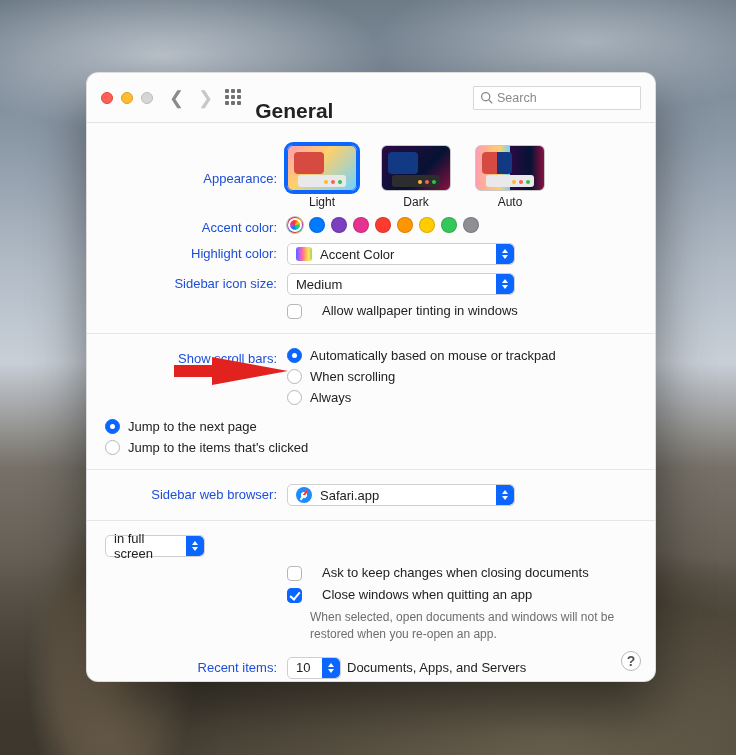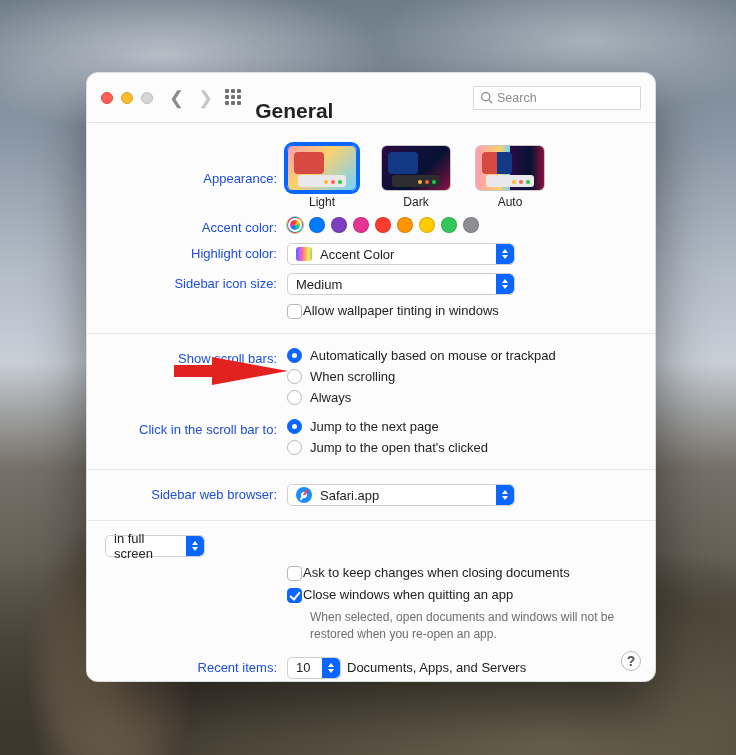--- a/index.html
+++ b/index.html
@@ -97,21 +97,21 @@
     border-radius:0 5px 5px 0; display:flex; flex-direction:column; align-items:center; justify-content:center;
   }
   .select .end::before, .select .end::after {
     content:""; width:0; height:0; border-left:3px solid transparent; border-right:3px solid transparent;
   }
   .select .end::before { border-bottom:4px solid #fff; margin-bottom:1px; }
   .select .end::after  { border-top:4px solid #fff; margin-top:1px; }
   .select.hl .chip { width:16px; height:14px; border-radius:3px; margin-right:8px;
     background:linear-gradient(90deg,#4a6cff,#b85cff,#ff6a9e,#ffb35c,#ffe45c,#7de06b); }
 
-  .checkbox { display:flex; align-items:flex-start; gap:1px; font-size:13px; }
+  .checkbox { display:flex; align-items:flex-start; gap:20px; font-size:13px; }
   .checkbox .box { width:15px; height:15px; border-radius:4px; border:1px solid #b6b6b6; background:#fff; flex-shrink:0; margin-top:1px; position:relative;}
   .checkbox.checked .box { background:#0a66ff; border-color:#0a66ff; }
   .checkbox.checked .box::after {
     content:""; position:absolute; left:4px; top:1px; width:4px; height:8px; border:solid #fff; border-width:0 2px 2px 0; transform:rotate(40deg);
   }
 
   .radio { display:flex; align-items:center; gap:8px; font-size:13px; }
   .radio .r { width:15px; height:15px; border-radius:50%; border:1px solid #b6b6b6; background:#fff; flex-shrink:0; position:relative;}
   .radio.on .r { border-color:#0a66ff; background:#0a66ff; }
   .radio.on .r::after { content:""; position:absolute; left:4px; top:4px; width:5px; height:5px; border-radius:50%; background:#fff; }
@@ -274,29 +274,28 @@
             <span>When scrolling</span>
           </label>
           <label class="radio">
             <span class="r"></span>
             <span>Always</span>
           </label>
         </div>
     </div>
 
     <div class="row" style="margin-top:6px;">
-      <div class="lab">Click in the scroll bar to:</div>
       <div class="val-col" id="click-opts">
           <label class="radio on">
             <span class="r"></span>
             <span>Jump to the next page</span>
           </label>
           <label class="radio">
             <span class="r"></span>
-            <span>Jump to the open that's clicked</span>
+            <span>Jump to the items that's clicked</span>
           </label>
         </div>
     </div>
 
     <div class="sep"></div>
 
     <div class="row">
       <div class="lab">Sidebar web browser:</div>
       <div class="val">
         <div class="select full">

